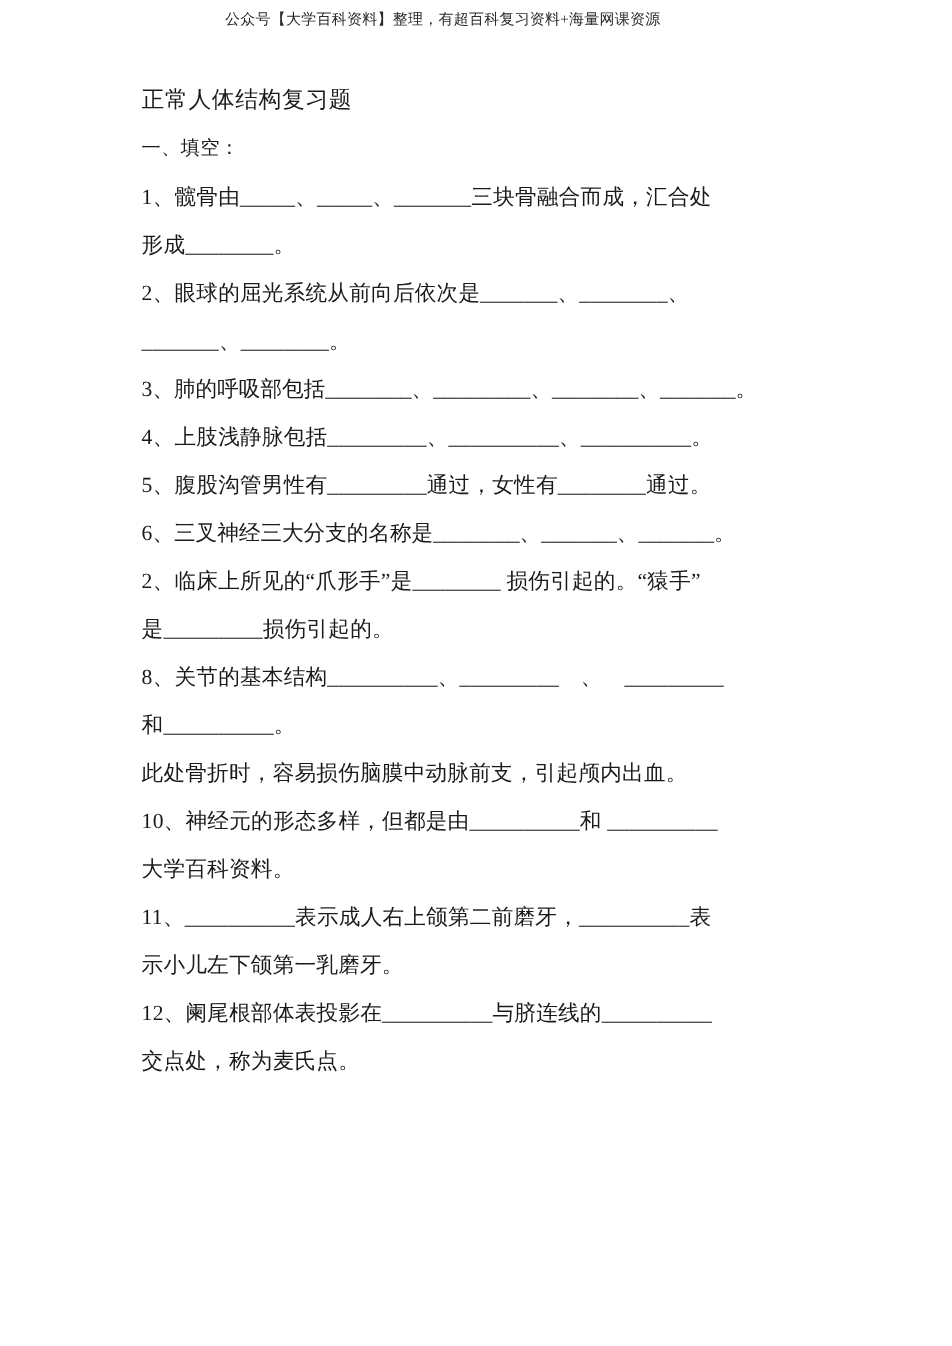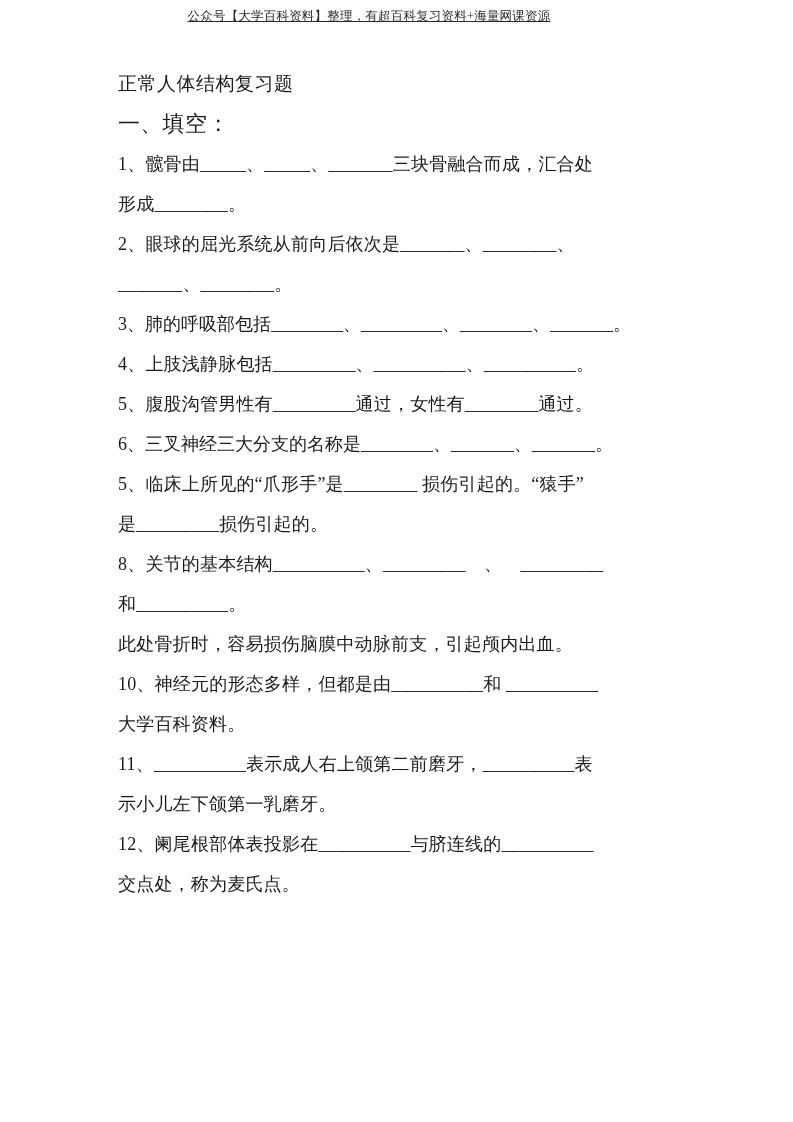--- a/index.html
+++ b/index.html
@@ -21,41 +21,40 @@
     position: absolute;
     top: 8px;
     left: 0;
     width: 738px;
     text-align: center;
     font-size: 12.5px;
     line-height: 16px;
     color: #2a2a2a;
     letter-spacing: 0.2px;
     white-space: nowrap;
-    text-decoration: underline;
   }
 
   
   .doc-body {
     position: absolute;
     top: 64px;
     left: 118px;
     width: 576px;
   }
 
   .doc-title {
     font-size: 19px;
     line-height: 40px;
     color: #1a1a1a;
     letter-spacing: 0.5px;
     white-space: nowrap;
   }
 
   .section-heading {
-    font-size: 22px;
+    font-size: 16px;
     line-height: 40px;
     color: #1a1a1a;
     letter-spacing: 0.3px;
     white-space: nowrap;
   }
 
   .q-line {
     font-size: 18px;
     line-height: 40px;
     color: #1a1a1a;
@@ -85,21 +84,21 @@
   <div class="q-line">_______、________。</div>
 
   <div class="q-line tight">3、肺的呼吸部包括________、_________、________、_______。</div>
 
   <div class="q-line">4、上肢浅静脉包括_________、__________、__________。</div>
 
   <div class="q-line">5、腹股沟管男性有_________通过，女性有________通过。</div>
 
   <div class="q-line tight">6、三叉神经三大分支的名称是________、_______、_______。</div>
 
-  <div class="q-line">5、临床上所见的“爪形手”是________ 损伤引起的。“猿手”</div>
+  <div class="q-line">2、临床上所见的“爪形手”是________ 损伤引起的。“猿手”</div>
   <div class="q-line">是_________损伤引起的。</div>
 
   <div class="q-line">8、关节的基本结构__________、_________　、　_________</div>
   <div class="q-line">和__________。</div>
 
   <div class="q-line">此处骨折时，容易损伤脑膜中动脉前支，引起颅内出血。</div>
 
   <div class="q-line">10、神经元的形态多样，但都是由__________和 __________</div>
   <div class="q-line">大学百科资料。</div>
 

